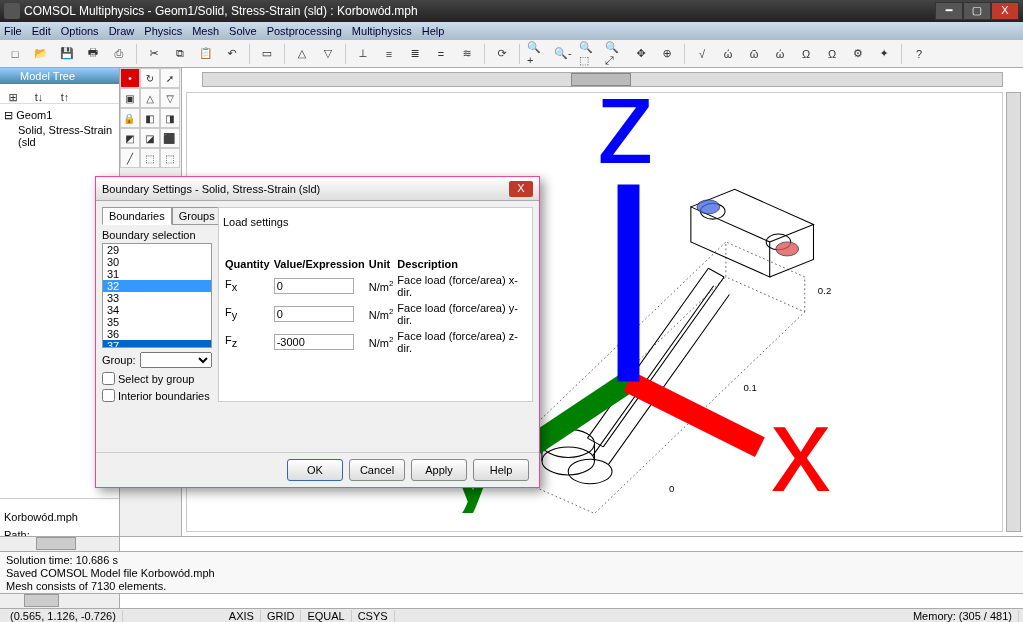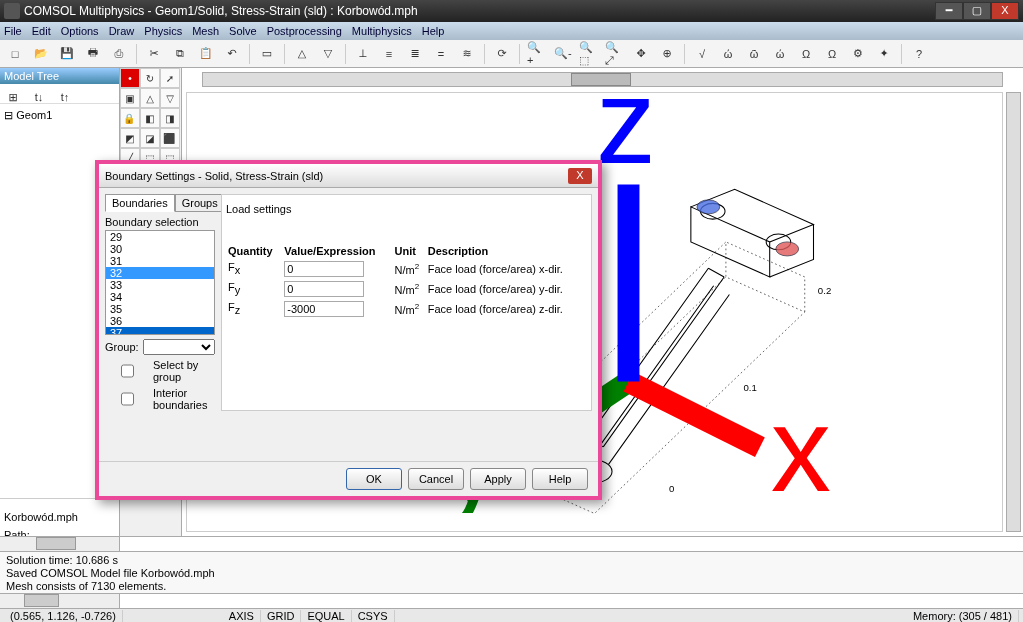--- a/index.html
+++ b/index.html
@@ -18,21 +18,21 @@
   .menubar span { cursor:pointer; }
 
   
   .toolbar { background: #f4f4f4; border-bottom: 1px solid #aaa; height: 28px; display:flex; align-items:center; padding: 0 4px; gap: 4px;}
   .tbtn { width: 22px; height: 22px; border: 1px solid transparent; display:flex; align-items:center;justify-content:center; cursor:pointer; color:#333;}
   .tsep { width:1px; height:20px; background:#ccc; margin: 0 2px;}
 
   
   .mainlayout { display:flex; height: calc(100% - 22px - 18px - 28px - 15px - 15px - 14px - 42px); }
   .modeltree-panel { width: 120px; border-right: 1px solid #aaa; display:flex; flex-direction:column;}
-  .panel-header { background: linear-gradient(#9cf, #48a); color:#fff; padding:2px 4px; font-size:11px;}
+  .panel-header { background: linear-gradient(#9cf, #48a); color:#fff; padding:2px 20px; font-size:11px;}
   .tree-toolbar { height:20px; display:flex; gap:4px; padding:2px; border-bottom:1px solid #ddd;}
   .treebody { flex:1; padding:4px; font-size:11px; background:#fff;}
   .treenode { padding:1px 0;}
   .treenode.child { padding-left: 14px;}
 
   
   .vtoolcol { width:62px; border-right:1px solid #aaa; background:#f0f0f0; display:flex; }
   .vtoolgrid { display:grid; grid-template-columns: 20px 20px 20px; gap:0px; align-content:start;}
   .vcell { width:20px; height:20px; border:1px solid #ccc; background:#fafafa; display:flex;align-items:center;justify-content:center; font-size:10px; color:#333;}
   .vcell.active { background:#d00; color:#fff;}
@@ -61,37 +61,37 @@
   .scr2 { height:15px; border-top:1px solid #aaa; display:flex;}
   .scr2 .left { width:120px; background:#eee; border-right:1px solid #aaa; position:relative;}
   .scr2 .left .thumb { position:absolute; left:20%; width:35px; height:13px; background:#ccc; border:1px solid #999;}
 
   
   .statusbar { height:15px; background:#e8e8e8; border-top:1px solid #aaa; display:flex; align-items:center; padding: 0 4px; font-size:11px;}
   .statusbar .cell { border-right:1px solid #ccc; padding: 0 6px;}
   .statusbar .spacer { flex:1;}
 
   
-  .dialog { position:absolute; left:95px; top:160px; width:507px; background:#f0f0f0; border:4px solid #ec4899; box-shadow: 4px 4px 10px rgba(0,0,0,0.4);}
+  .dialog { position:absolute; left:95px; top:176px; width:445px; background:#f0f0f0; border:1px solid #ec4899; box-shadow: 4px 4px 10px rgba(0,0,0,0.4);}
   .dlg-title { background: linear-gradient(#fff, #ddd); height:24px; display:flex; align-items:center; padding:0 6px; border-bottom:1px solid #aaa;}
   .dlg-title .t { flex:1;}
   .dlg-close { width:24px; height:16px; background:#c0392b; color:#fff; text-align:center; line-height:14px; border-radius:2px; cursor:pointer;}
   .dlg-body { display:flex; padding:6px; gap:6px;}
   .dlg-left { width:110px; display:flex; flex-direction:column;}
   .tabrow { display:flex; gap:0;}
   .tab { border:1px solid #999; background:#eee; padding:2px 6px; font-size:11px; cursor:pointer;}
   .tab.active { background:#fff; border-bottom-color:#fff;}
   .dlg-left .label { margin-top:4px; font-size:11px;}
   .listbox { border:1px solid #999; background:#fff; margin-top:2px; height:105px; overflow:auto; font-size:11px;}
   .listbox .item { padding:0 4px; cursor:pointer;}
   .listbox .item.sel { background:#39f; color:#fff;}
   .listbox .item.lastsel { background:#06c; color:#fff;}
   .grouprow { display:flex; align-items:center; gap:4px; margin-top:4px;}
   .grouprow select { flex:1; font-size:11px;}
-  .chk { display:flex; gap:19px; margin-top:4px; font-size:11px;margin-left:16px;}
+  .chk { display:flex; align-items:center; gap:3px; margin-top:4px; font-size:11px;}
   .dlg-right { flex:1; border:1px solid #ccc; background:#fff; padding:4px;}
   .dlg-right .tabrow { margin-bottom:4px;}
   .dlg-right .section-label { font-size:11px; margin:4px 0;}
   .loadtable { width:100%; font-size:11px; border-collapse:collapse;margin-top:28px;}
   .loadtable th { text-align:left; font-weight:bold; padding:2px;}
   .loadtable td { padding:2px;}
   .loadtable input { width:80px; border:1px solid #aaa; font-size:11px; padding:1px 2px;}
   .unit { font-size:11px;}
   .unit sup { font-size:8px;}
   .dlg-buttons { display:flex; justify-content:flex-end; gap:6px; padding:6px 10px; border-top:1px solid #ccc;margin-top:44px;}
@@ -172,20 +172,21 @@
 
   <div class="modeltree-panel">
     <div class="panel-header">Model Tree</div>
     <div class="tree-toolbar">
       <div class="tbtn">⊞</div>
       <div class="tbtn">t↓</div>
       <div class="tbtn">t↑</div>
     </div>
     <div class="treebody">
       <div class="treenode">⊟ <span>Geom1</span></div>
+      <div class="treenode child">Solid, Stress-Strain (sld</div>
     </div>
     <div style="flex:1"></div>
     <div class="infopanel">
       <div>Korbowód.mph</div>
       <div style="margin-top:6px;">Path: C:\Users\Patryk\Deskto</div>
     </div>
   </div>
 
   <div class="vtoolcol">
     <div class="vtoolgrid">

